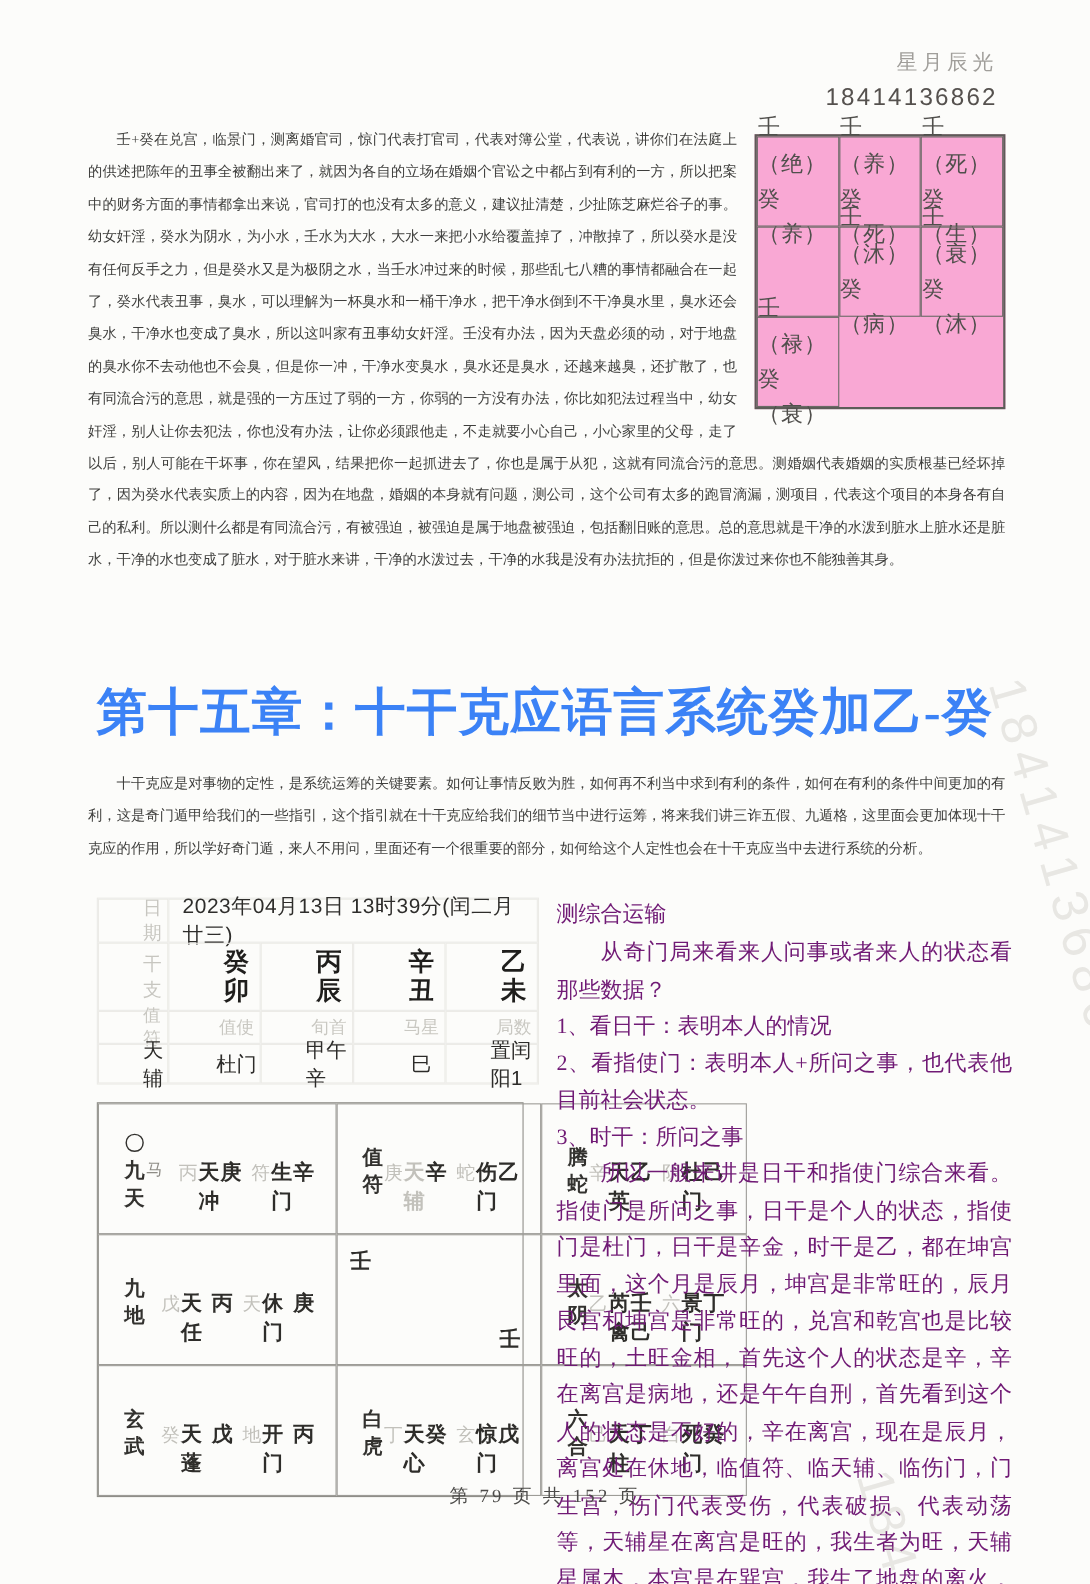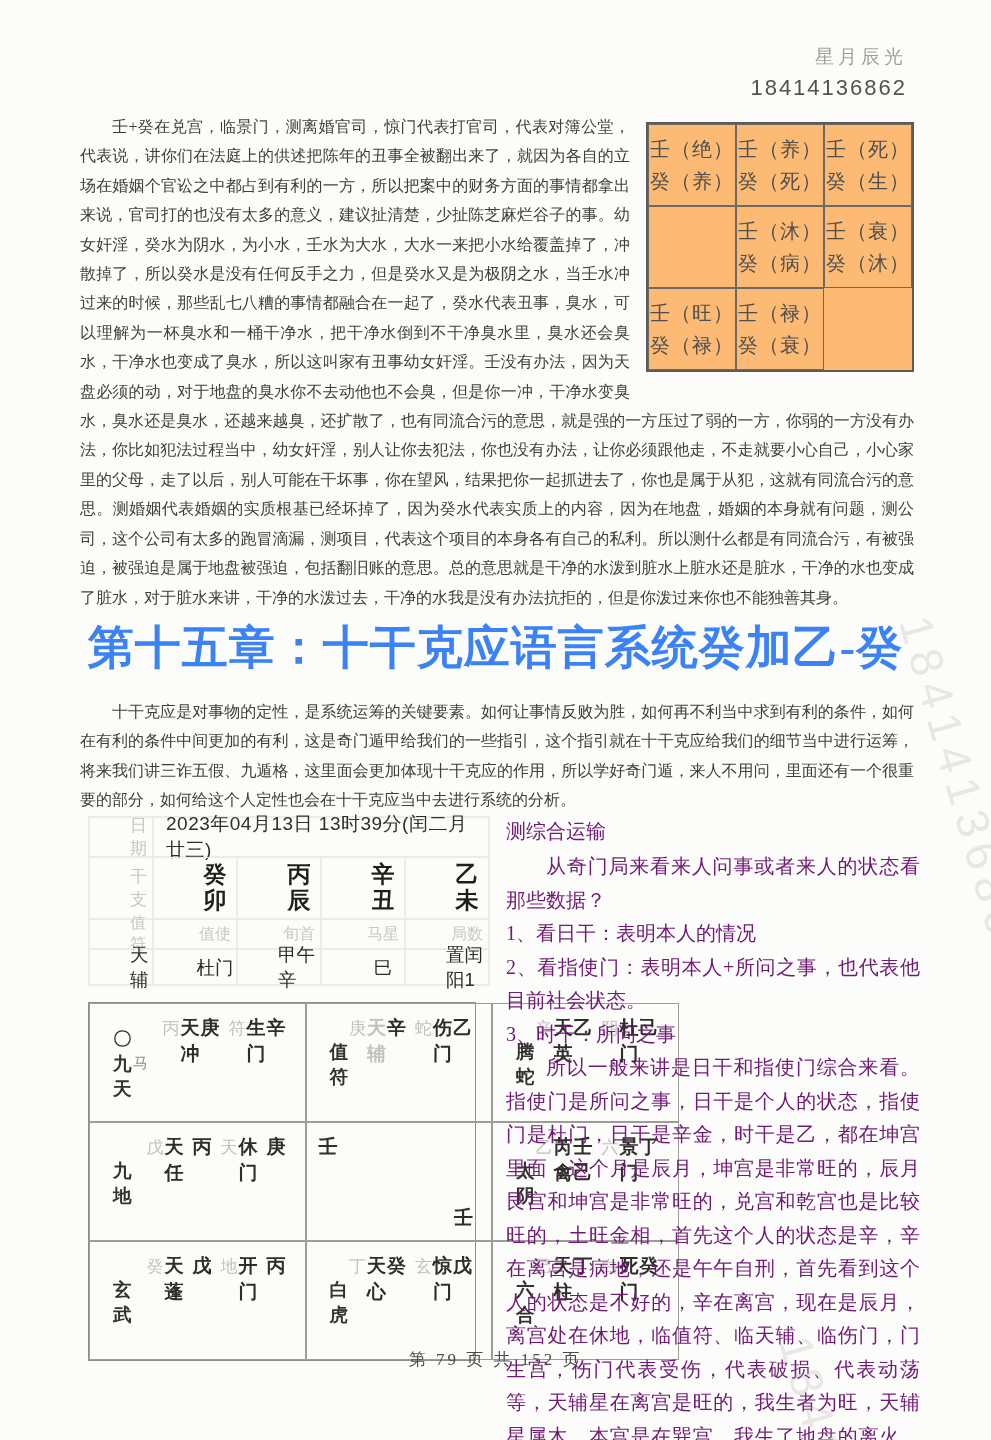--- a/index.html
+++ b/index.html
@@ -11,30 +11,30 @@
     color:#3d3d3b;
   }
   
   .hdr { position:absolute; top:44px; right:84px; text-align:right; }
   .hdr .brand { font-size:19px; color:#a09e9a; letter-spacing:4px; }
   .hdr .phone { font-size:22px; color:#55514e; letter-spacing:2px; margin-top:5px;
                 font-family:"Liberation Sans","DejaVu Sans",sans-serif; }
   
   .intro { position:absolute; top:112px; left:80px; width:834px; }
   .stem-table {
-    float:right; width:268px; margin:10px 0 12px 16px;
+    float:right; width:228px; margin:10px 0 12px 16px;
     display:grid; grid-template-columns:repeat(3,1fr);
-    border:2px solid #5d5c58; background:#fdba74;
+    border:2px solid #5d5c58; background:#f9a8d4;
   }
   .stem-cell {
     border:1px solid #6b6a66; height:82px;
     display:flex; flex-direction:column; justify-content:center; align-items:center;
     font-size:20px; color:#504f4c; line-height:1.62; letter-spacing:1px;
   }
-  .body-text { font-size:16px; line-height:29.4px; text-align:justify; color:#3e3e3c; }
+  .body-text { font-size:13px; line-height:29.4px; text-align:justify; color:#3e3e3c; }
   .indent { text-indent:2em; }
   
   .chapter-title {
     position:absolute; top:617px; left:0; width:100%; text-align:center;
     font-size:46px; font-weight:700; color:#3b82f6; letter-spacing:1px;
   }
   .chapter-para { position:absolute; top:697px; left:80px; width:834px; }
   
   .cols { position:absolute; top:816px; left:88px; width:832px; display:flex; }
   .col-left { width:402px; flex:none; }
@@ -60,21 +60,21 @@
     font-family:"Liberation Sans","DejaVu Sans",sans-serif;
   }
   .palace { border:1px solid #9d9c97; padding:11px 10px 9px 10px;
     display:flex; justify-content:space-between; }
   .god-row { display:flex; align-items:center; padding-left:13px;
     font-size:18.5px; font-weight:600; color:#33322f; letter-spacing:1px; }
   .horse { margin-left:auto; margin-right:14px; font-size:15px; color:#8e8c86;
     transform:skewX(-6deg); font-weight:400; }
   .p-row { display:flex; align-items:baseline; font-size:19px; }
   .pfx { color:#c2c1bb; font-size:17px; margin-right:1px; flex:none; }
-  .pname { font-weight:600; color:#2e2d2a; letter-spacing:1px; }
+  .pname { font-weight:600; color:#2e2d2a; letter-spacing:1px;margin-top:38px; }
   .pname.faint { color:#c2c1bb; }
   .pstem { margin-left:auto; padding-right:8px; font-weight:600; color:#2e2d2a; letter-spacing:1px; }
   .palace-center .c-top { align-self:flex-start; font-size:19px; font-weight:600; color:#2e2d2a; padding:0 0 0 2px; }
   .palace-center .c-bottom { align-self:flex-end; font-size:19px; font-weight:600; color:#2e2d2a; padding-right:8px; }
   
   .an { font-size:20px; line-height:33.5px; text-align:justify; color:#701a75; }
   .an-heading { font-size:20px; line-height:30px; margin-bottom:4px; }
   
   .footer { position:absolute; top:1348px; left:0; width:100%; text-align:center;
     font-size:17px; color:#4c4b49; letter-spacing:3px; }
@@ -113,24 +113,20 @@
           <div></div>
           <div></div>
         </div>
       <div class="stem-cell">
           <div>壬（沐）</div>
           <div>癸（病）</div>
         </div>
       <div class="stem-cell">
           <div>壬（衰）</div>
           <div>癸（沐）</div>
-        </div>
-      <div class="stem-cell">
-          <div>壬（旺）</div>
-          <div>癸（禄）</div>
         </div>
       <div class="stem-cell">
           <div>壬（禄）</div>
           <div>癸（衰）</div>
         </div>
     </div>
     <p class="body-text indent">壬+癸在兑宫，临景门，测离婚官司，惊门代表打官司，代表对簿公堂，代表说，讲你们在法庭上的供述把陈年的丑事全被翻出来了，就因为各自的立场在婚姻个官讼之中都占到有利的一方，所以把案中的财务方面的事情都拿出来说，官司打的也没有太多的意义，建议扯清楚，少扯陈芝麻烂谷子的事。幼女奸淫，癸水为阴水，为小水，壬水为大水，大水一来把小水给覆盖掉了，冲散掉了，所以癸水是没有任何反手之力，但是癸水又是为极阴之水，当壬水冲过来的时候，那些乱七八糟的事情都融合在一起了，癸水代表丑事，臭水，可以理解为一杯臭水和一桶干净水，把干净水倒到不干净臭水里，臭水还会臭水，干净水也变成了臭水，所以这叫家有丑事幼女奸淫。壬没有办法，因为天盘必须的动，对于地盘的臭水你不去动他也不会臭，但是你一冲，干净水变臭水，臭水还是臭水，还越来越臭，还扩散了，也有同流合污的意思，就是强的一方压过了弱的一方，你弱的一方没有办法，你比如犯法过程当中，幼女奸淫，别人让你去犯法，你也没有办法，让你必须跟他走，不走就要小心自己，小心家里的父母，走了以后，别人可能在干坏事，你在望风，结果把你一起抓进去了，你也是属于从犯，这就有同流合污的意思。测婚姻代表婚姻的实质根基已经坏掉了，因为癸水代表实质上的内容，因为在地盘，婚姻的本身就有问题，测公司，这个公司有太多的跑冒滴漏，测项目，代表这个项目的本身各有自己的私利。所以测什么都是有同流合污，有被强迫，被强迫是属于地盘被强迫，包括翻旧账的意思。总的意思就是干净的水泼到脏水上脏水还是脏水，干净的水也变成了脏水，对于脏水来讲，干净的水泼过去，干净的水我是没有办法抗拒的，但是你泼过来你也不能独善其身。</p>
   </div>
 
   <div class="chapter-title">第十五章：十干克应语言系统癸加乙-癸</div>

